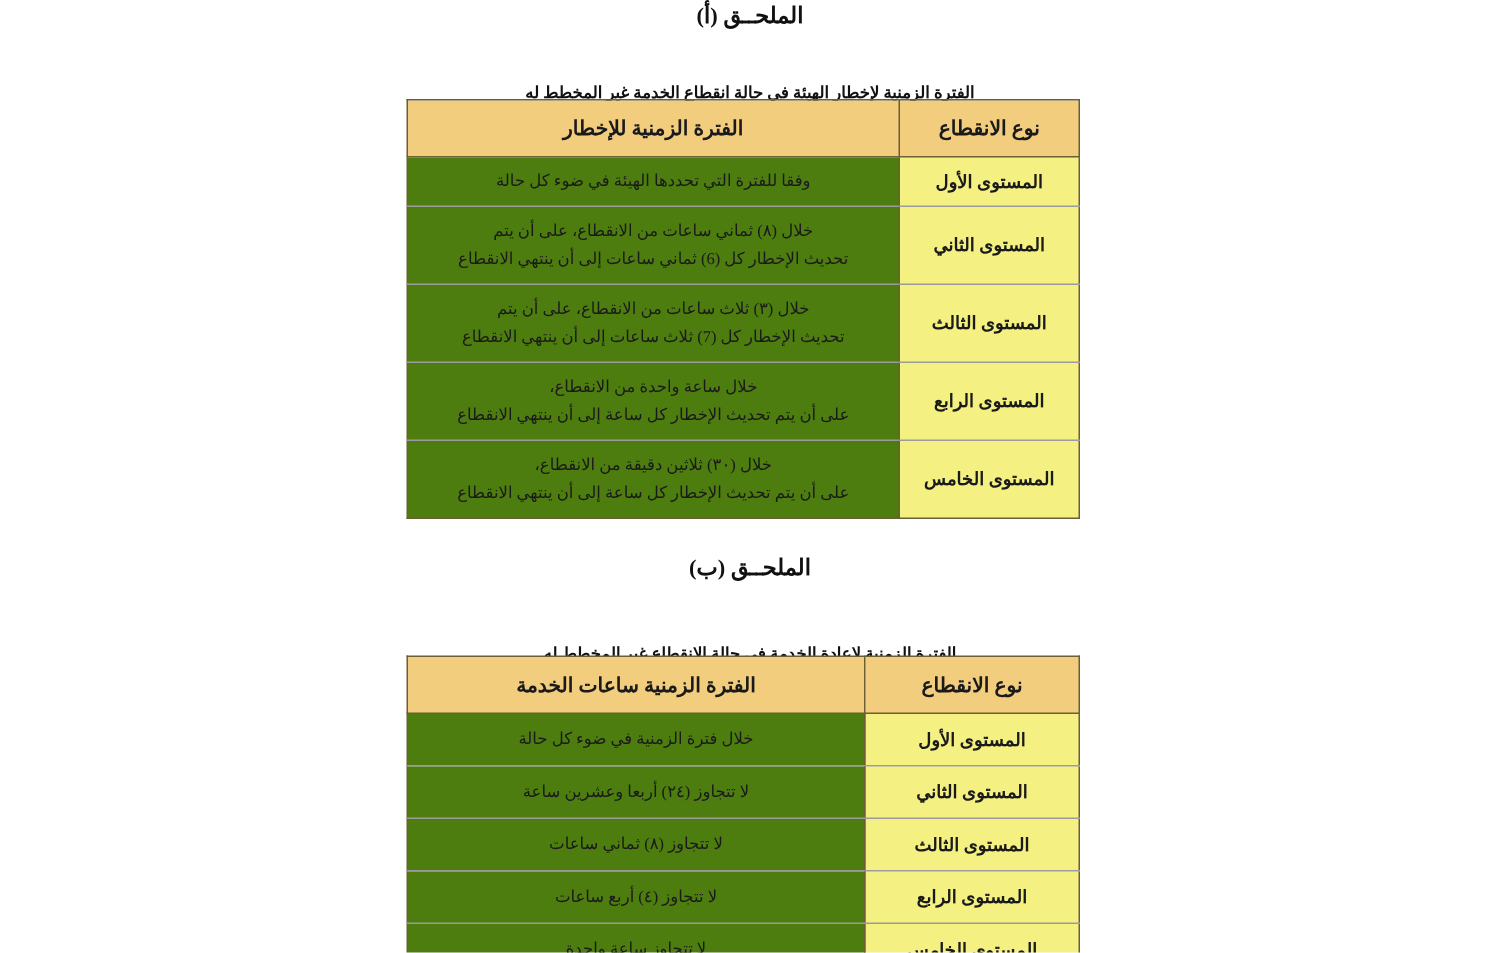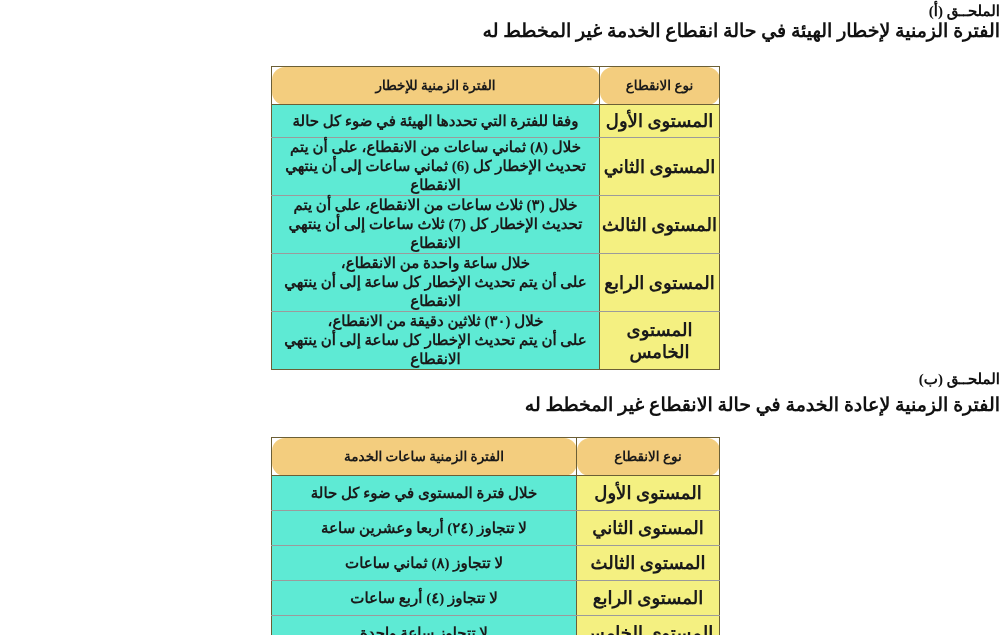--- a/index.html
+++ b/index.html
@@ -21,31 +21,33 @@
     position: relative;
     width: 1000px;
     height: 635px;
   }
 
   
   .section-heading {
     position: absolute;
     left: 0;
     width: 1000px;
+    text-align: center;
     font-weight: bold;
     color: #111111;
     letter-spacing: 0px;
   }
   .heading-main {
     font-size: 15px;
     line-height: 18px;
   }
   .heading-sub {
-    font-size: 19px;
+    font-size: 11px;
     line-height: 17px;
+    margin-top: 32px;
   }
 
   #heading-a-title  { top: 2px; }
   #heading-a-desc   { top: 22px; }
   #heading-b-title  { top: 370px; }
   #heading-b-desc   { top: 396px; }
 
   
   .doc-table {
     position: absolute;
@@ -75,42 +77,41 @@
 
   
   .doc-table thead th {
     background: #f3cd7e;
     border-color: #6b5f36;
     border-bottom: 1.5px solid #6b5f36;
     font-weight: bold;
     font-size: 13.5px;
     color: #1a1a1a;
     height: 37px;
-    border-radius: 13px;
   }
 
   
   .doc-table tbody tr td:first-child { border-right: 1.5px solid #6b5f36; }
   .doc-table tbody tr td:last-child  { border-left: 1.5px solid #6b5f36; }
   .doc-table tbody tr:last-child td  { border-bottom: 1.5px solid #6b5f36; }
 
   
   .col-level {
     background: #f4f081;
     font-weight: bold;
-    font-size: 18px;
+    font-size: 12px;
     color: #1a1a1a;
     border-right: 1.5px solid #6b5f36 !important;
     border-left: 1.5px solid #6b5f36 !important;
   }
   
   .col-period {
-    background: #5eead4;
-    font-weight: bold;
-    font-size: 15px;
+    background: #4d7c0f;
+    font-weight: normal;
+    font-size: 11px;
     line-height: 19px;
     color: #1a1a1a;
     padding: 4px 10px;
   }
 
   #table-a col.w-level  { width: 120px; }
   #table-a col.w-period { width: 328px; }
   #table-b col.w-level  { width: 143px; }
   #table-b col.w-period { width: 305px; }
 
@@ -190,21 +191,21 @@
     <thead>
       <tr>
         <th class="th-level">نوع الانقطاع</th>
         <th class="th-period">الفترة الزمنية ساعات الخدمة</th>
       </tr>
     </thead>
     <tbody>
       <tr>
         <td class="col-level">المستوى الأول</td>
         <td class="col-period">
-          <span class="cell-line">خلال فترة المستوى في ضوء كل حالة</span>
+          <span class="cell-line">خلال فترة الزمنية في ضوء كل حالة</span>
         </td>
       </tr>
       <tr>
         <td class="col-level">المستوى الثاني</td>
         <td class="col-period">
           <span class="cell-line">لا تتجاوز (٢٤) أربعا وعشرين ساعة</span>
         </td>
       </tr>
       <tr>
         <td class="col-level">المستوى الثالث</td>

